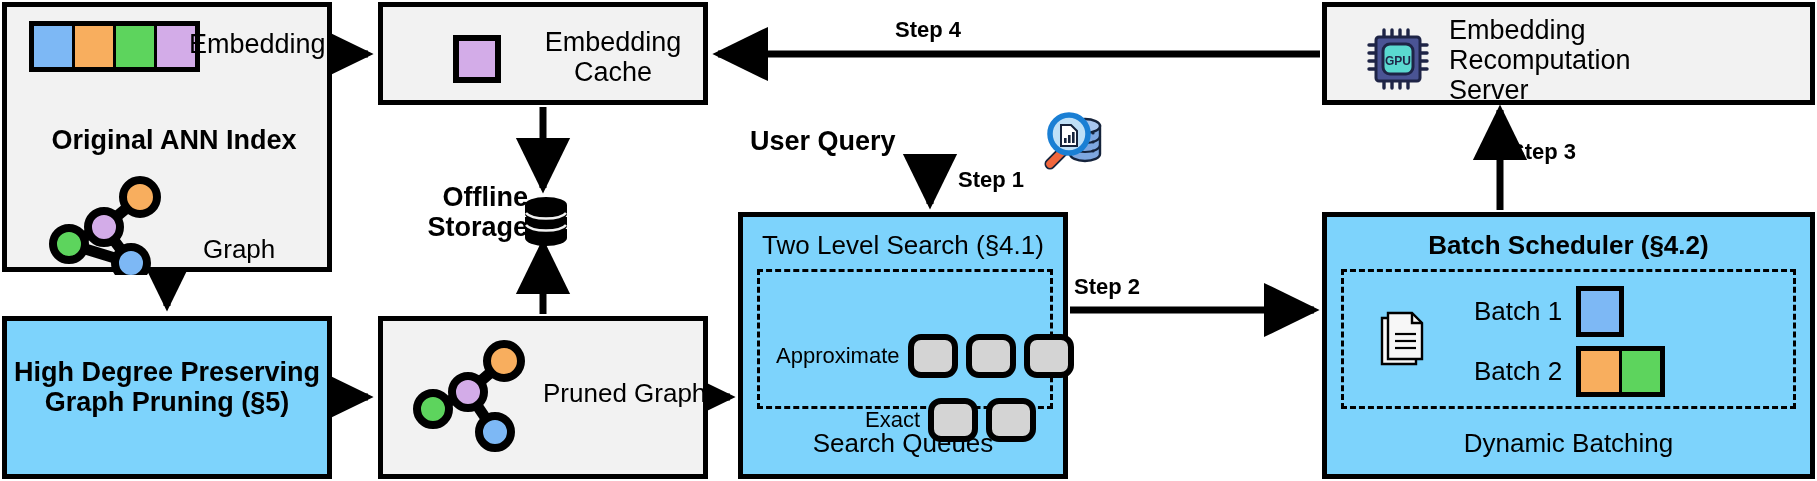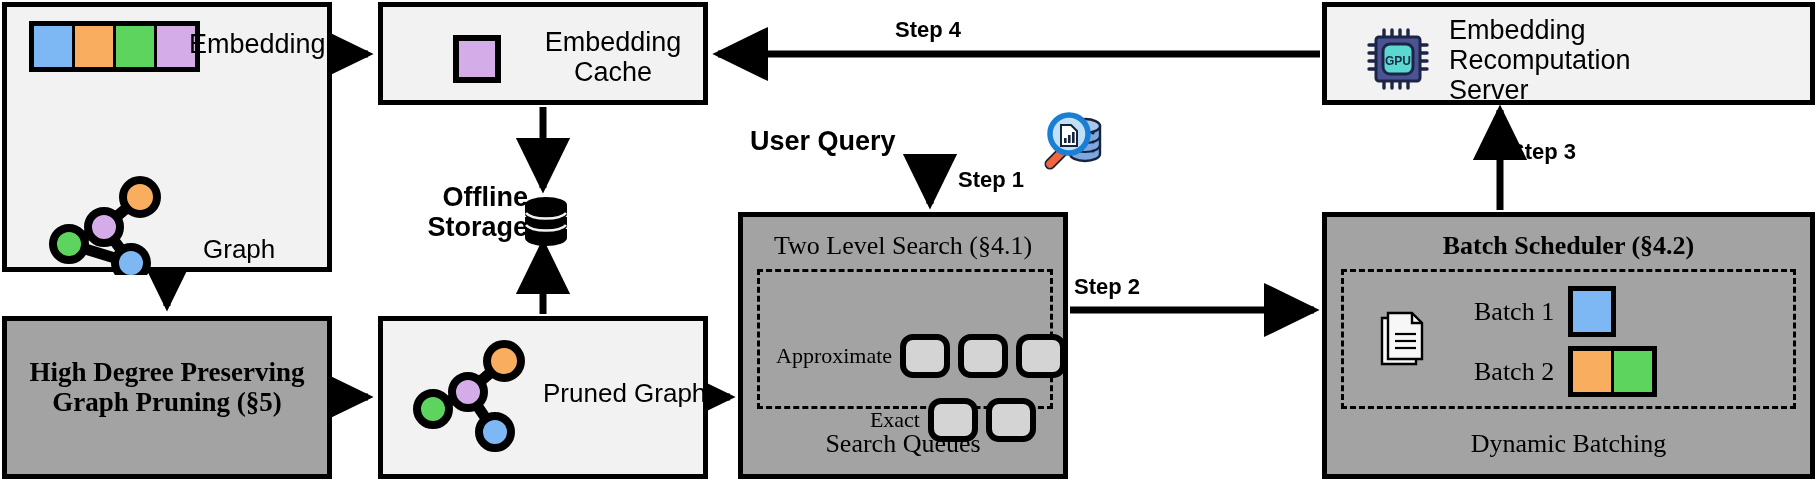--- a/index.html
+++ b/index.html
@@ -14,21 +14,21 @@
     position: relative;
   }
   #canvas { position: absolute; inset: 0; }
 
   .box {
     position: absolute;
     box-sizing: border-box;
     border: 5px solid #000;
     background: #f2f2f2;
   }
-  .box.shaded { background: #a3a3a3; font-family: Liberation Serif, serif; }
+  .box.shaded { background: #7dd3fc; }
 
   .lbl { position: absolute; white-space: pre; line-height: 1.12; }
 
   
   #ann-index { left: 2px; top: 2px; width: 330px; height: 270px; }
   #ann-title {
     left: 22px; top: 118px; width: 290px;
     font-size: 27px; font-weight: bold; text-align: center;
   }
   #embedding-label { left: 182px; top: 22px; font-size: 27px; }
@@ -159,20 +159,21 @@
   </svg>
 
   <div class="box" id="ann-index">
     <div class="swatch-strip" id="embedding-strip">
       <div class="sw" style="background:#7db8f5"></div>
       <div class="sw" style="background:#f8ae5e"></div>
       <div class="sw" style="background:#5dd45d"></div>
       <div class="sw" style="background:#d3ace8"></div>
     </div>
     <div class="lbl" id="embedding-label">Embedding</div>
+    <div class="lbl" id="ann-title">Original ANN Index</div>
 
     <div class="graph" style="left:34px;top:168px;">
       <svg width="130" height="100" viewBox="0 0 130 100">
         <g stroke="#000" stroke-width="11" stroke-linecap="round">
           <line x1="28" y1="69" x2="63" y2="52"></line>
           <line x1="63" y1="52" x2="99" y2="22"></line>
           <line x1="63" y1="52" x2="90" y2="88"></line>
           <line x1="28" y1="69" x2="90" y2="88"></line>
         </g>
         <circle cx="99" cy="22" r="17" fill="#f8ae5e" stroke="#000" stroke-width="8"></circle>

